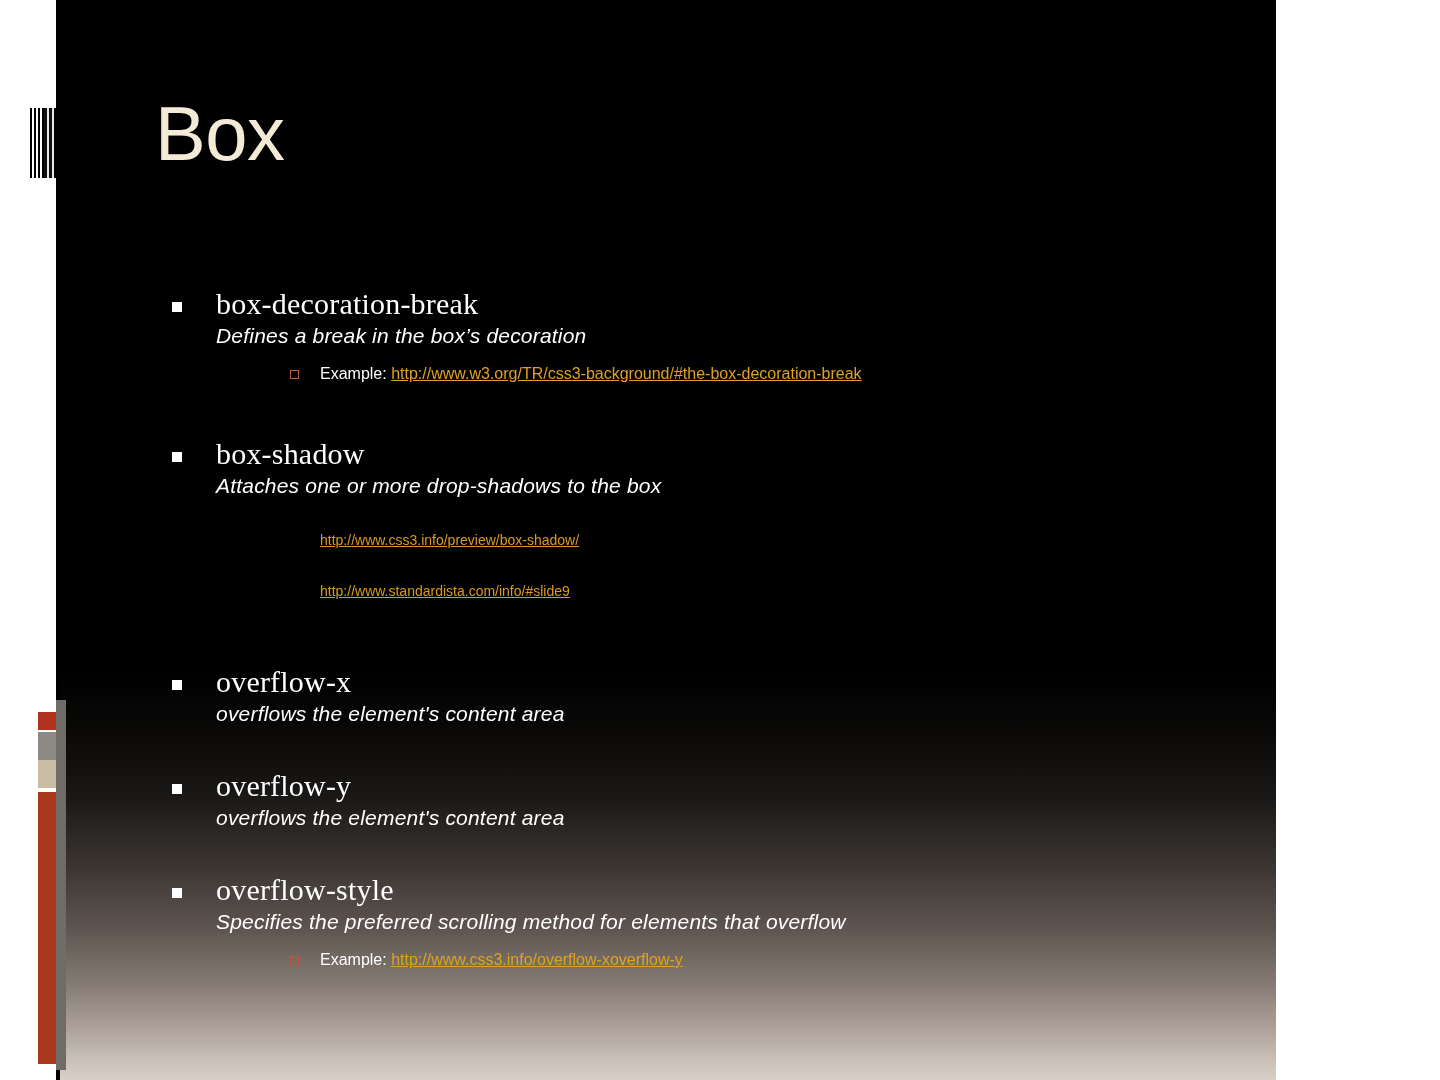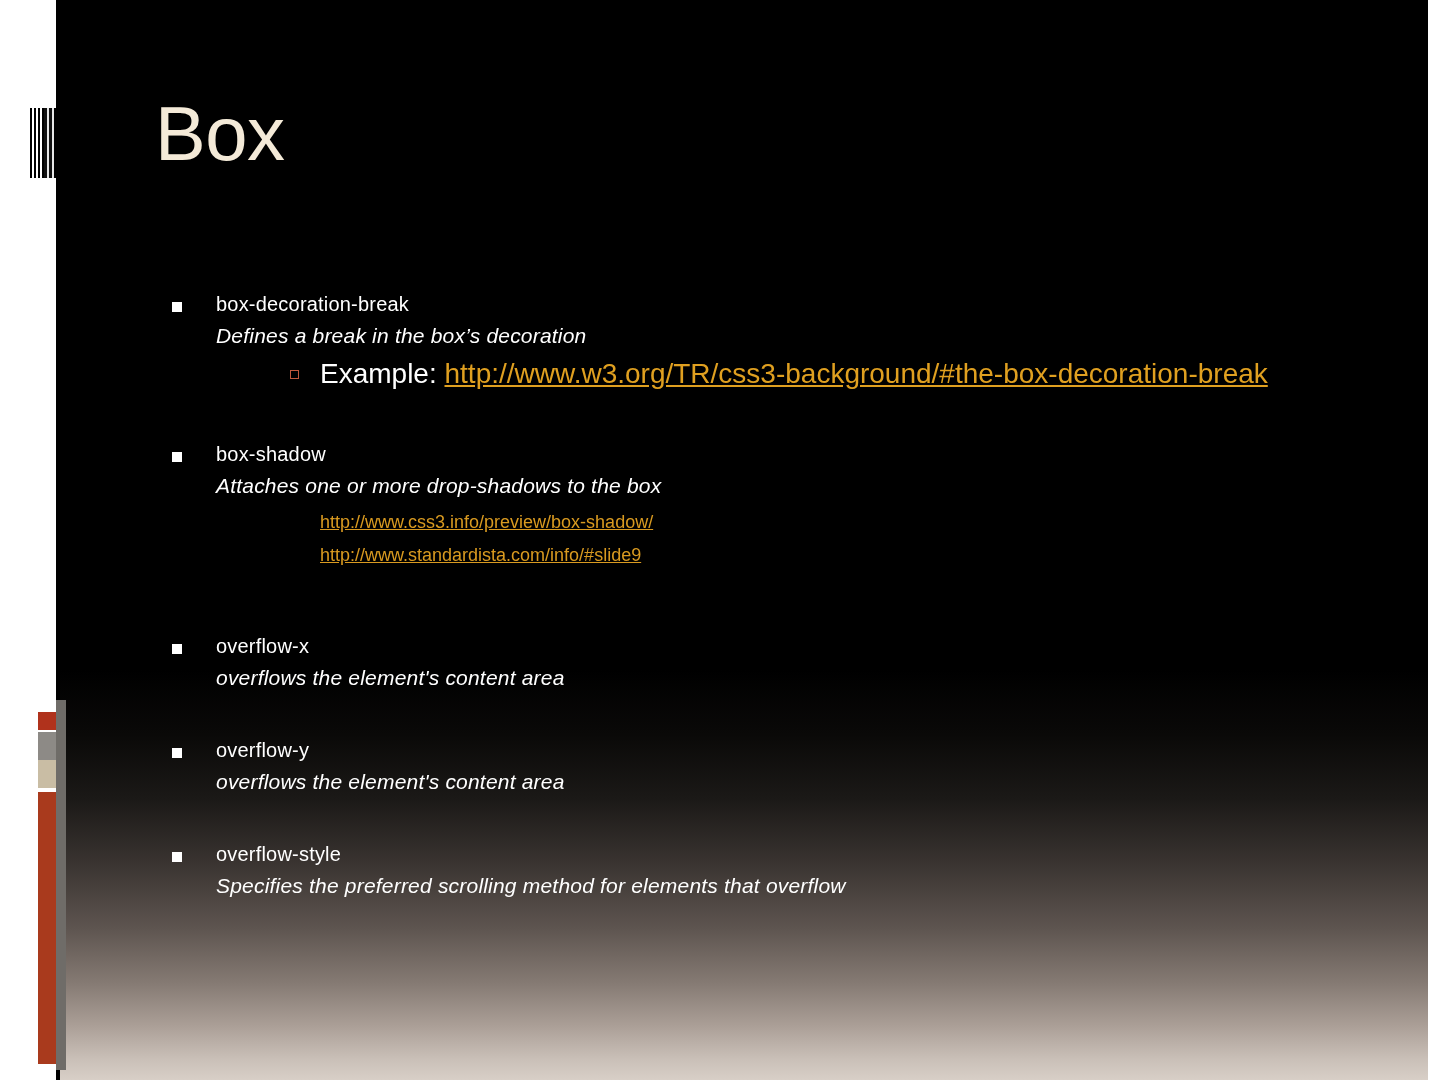--- a/index.html
+++ b/index.html
@@ -9,21 +9,21 @@
   body {
     width: 1440px;
     height: 1080px;
     background: #ffffff;
     font-family: "Liberation Sans", sans-serif;
     overflow: hidden;
   }
 
   .slide {
     position: relative;
-    width: 1428px;
+    width: 1276px;
     height: 1080px;
     background: #000000;
     overflow: hidden;
   }
 
   
   .slide-bg-gradient {
     position: absolute;
     left: 0;
     top: 0;
@@ -126,24 +126,25 @@
   }
   .l1-bullet {
     position: absolute;
     left: 12px;
     top: 14px;
     width: 10px;
     height: 10px;
     background: #ffffff;
   }
   .l1-term {
-    font-size: 20px;
+    font-size: 30px;
     line-height: 32px;
     color: #ffffff;
     letter-spacing: 0.2px;
+    font-family: Liberation Serif, serif;
   }
   .l1-desc {
     font-size: 21px;
     line-height: 32px;
     color: #ffffff;
     font-style: italic;
     letter-spacing: 0.2px;
   }
 
   .l2-item {
@@ -154,33 +155,33 @@
   .l2-bullet {
     position: absolute;
     left: 74px;
     top: 10px;
     width: 9px;
     height: 9px;
     border: 1.5px solid #c0583c;
     box-sizing: border-box;
   }
   .l2-text {
-    font-size: 28px;
+    font-size: 16px;
     line-height: 28px;
     color: #ffffff;
   }
   .link {
     color: #e0a020;
     text-decoration: underline;
   }
   .link-block {
     display: block;
     padding-left: 104px;
-    margin-top: 7px;
-    font-size: 18px;
+    margin-top: 25px;
+    font-size: 14px;
     line-height: 26px;
   }
   .link-block .link { color: #d99a20; }
 
   .spacer-lg { height: 44px; }
   .spacer-md { height: 34px; }
   .spacer-xl { height: 56px; }
 </style>
 </head>
 <body>
@@ -246,16 +247,23 @@
       <div class="l1-term">overflow-y</div>
       <div class="l1-desc">overflows the element's content area</div>
     </div>
 
     <div class="spacer-md"></div>
 
     <div class="l1-item">
       <span class="l1-bullet"></span>
       <div class="l1-term">overflow-style</div>
       <div class="l1-desc">Specifies the preferred scrolling method for elements that overflow</div>
+      <div class="l2-item">
+        <span class="l2-bullet"></span>
+        <div class="l2-text">
+          <span>Example:</span>
+          <a class="link" href="#">http://www.css3.info/overflow-xoverflow-y</a>
+        </div>
+      </div>
     </div>
 
   </div>
 </div>
 
 </body></html>

